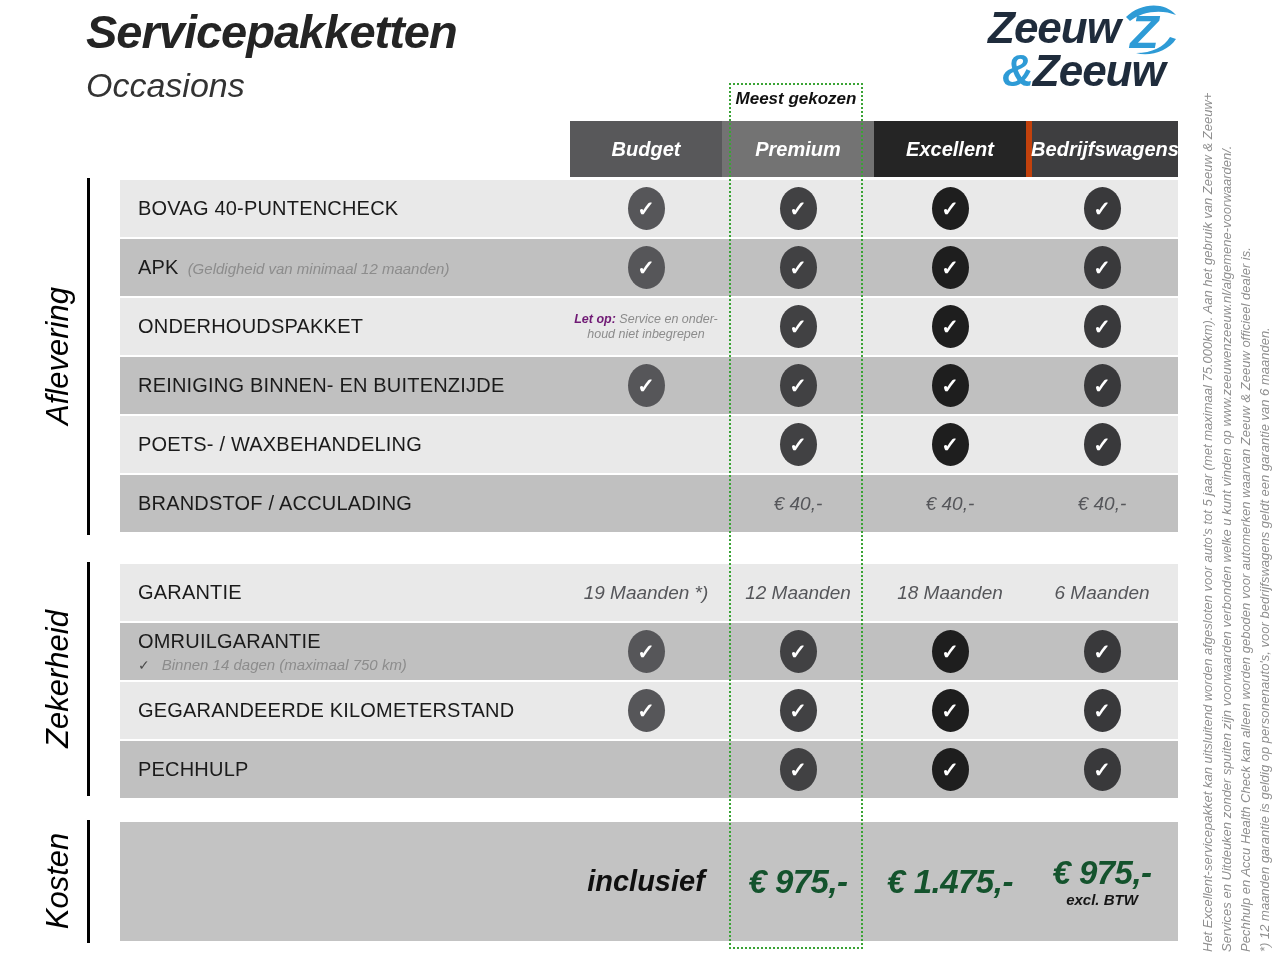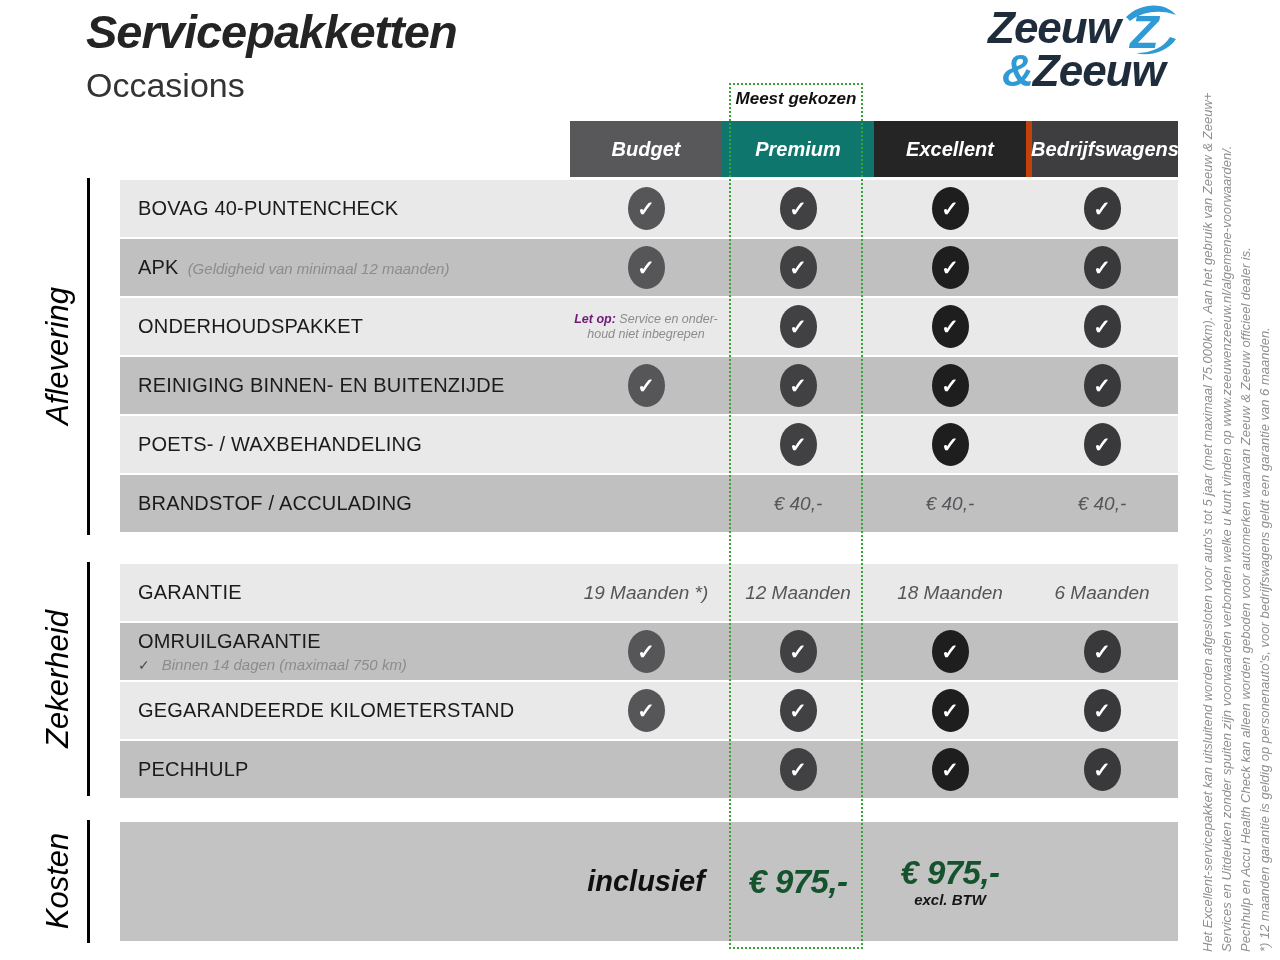--- a/index.html
+++ b/index.html
@@ -6,21 +6,21 @@
   .canvas{
     position:relative;width:1280px;height:960px;background:#ffffff;overflow:hidden;
     font-family:"Liberation Sans",sans-serif;
   }
   
   .page-title{
     position:absolute;left:86px;top:4px;font-size:47px;font-weight:700;font-style:italic;
     color:#242424;letter-spacing:-1px;
   }
   .page-subtitle{
-    position:absolute;left:86px;top:66px;font-size:34px;font-weight:400;color:#333;
+    position:absolute;left:86px;top:66px;font-size:34px;font-style:italic;font-weight:400;color:#333;
   }
   .logo{position:absolute;left:988px;top:6px;color:#1f2c3c;}
   .logo-line1{display:flex;align-items:flex-start;}
   .logo-word{font-size:44px;font-weight:700;font-style:italic;letter-spacing:-1px;line-height:1;}
   .logo-icon{margin-left:2px;margin-top:-3px;}
   .logo-line2{margin-top:-6px;padding-left:14px;line-height:1;}
   .logo-amp{font-size:44px;font-weight:700;font-style:italic;letter-spacing:-1px;}
   
   .badge{
     position:absolute;left:731px;top:89px;width:130px;text-align:center;
@@ -109,21 +109,21 @@
     <div class="logo-line2">
       <span class="logo-amp" style="color:#2e9bd6;">&amp;</span><span class="logo-word">Zeeuw</span>
     </div>
   </div>
 
   <div class="badge">Meest gekozen</div>
   <div class="highlight-box"></div>
 
   <div class="header-row">
       <div class="col-header" style="background: rgb(88, 88, 90);">Budget</div>
-      <div class="col-header" style="background: #0f766e;">Premium</div>
+      <div class="col-header" style="background: #737373;">Premium</div>
       <div class="col-header" style="background: rgb(37, 37, 37);">Excellent</div>
       <div class="col-header gap-left" style="background: rgb(62, 62, 64);">Bedrijfswagens</div>
     </div>
 
   <div class="section" id="section-0">
       <div class="row light">
         <div class="label-cell">
           <div class="label-line">
             <span class="row-label">BOVAG 40-PUNTENCHECK</span>
           </div>
@@ -370,20 +370,23 @@
       </div>
     </div>
 
   <div class="cost-band">
       <div class="cost-cell"></div>
       <div class="cost-cell">
         <div class="cost-inclusive">inclusief</div>
       </div>
       <div class="cost-cell">
         <div class="cost-price">€ 975,-</div>
+      </div>
+      <div class="cost-cell">
+        <div class="cost-price">€ 1.475,-</div>
       </div>
       <div class="cost-cell">
         <div class="cost-price">€ 975,-</div>
         <div class="cost-price-note">excl. BTW</div>
       </div>
     </div>
 
   <div class="sec-line" id="line-0"></div>
   <div class="sec-line" id="line-1"></div>
   <div class="sec-line" id="line-2"></div>

